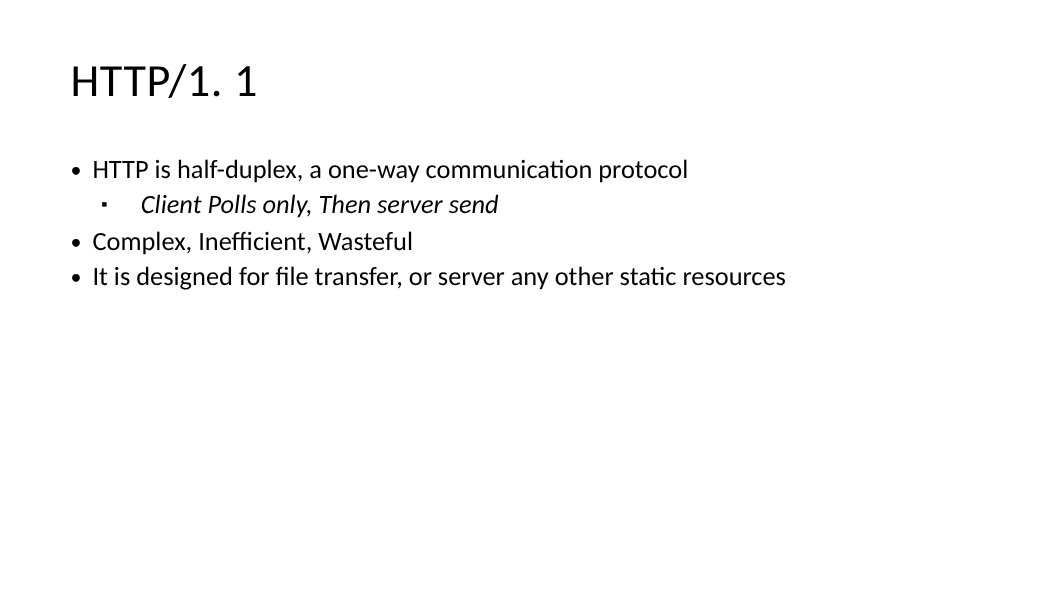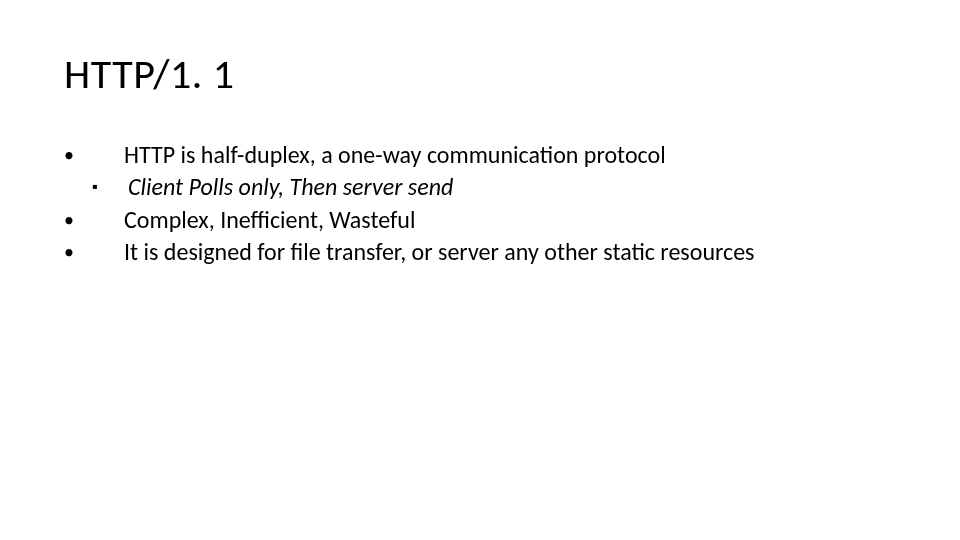--- a/index.html
+++ b/index.html
@@ -35,21 +35,20 @@
   }
   .l1 .marker {
     width: 20px;
     flex: 0 0 20px;
     text-align: left;
     font-size: 20px;
     line-height: 1.6;
   }
   .l1 .text {
     flex: 1;
-    margin-left: 40px;
   }
   .l2 {
     display: flex;
     align-items: flex-start;
     margin-left: 28px;
   }
   .l2 .marker {
     width: 36px;
     flex: 0 0 36px;
     text-align: left;

